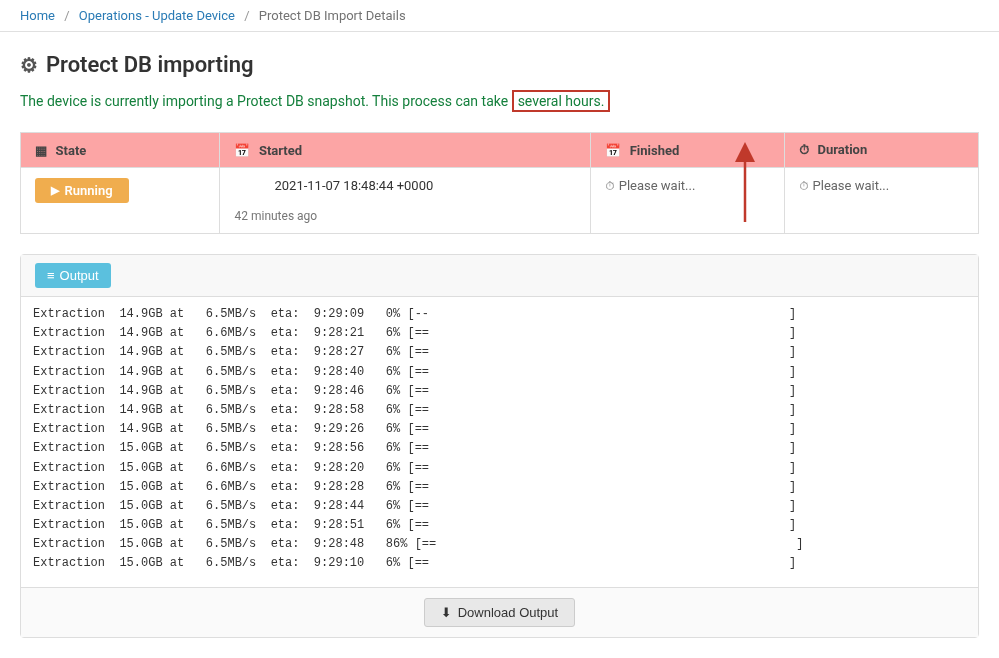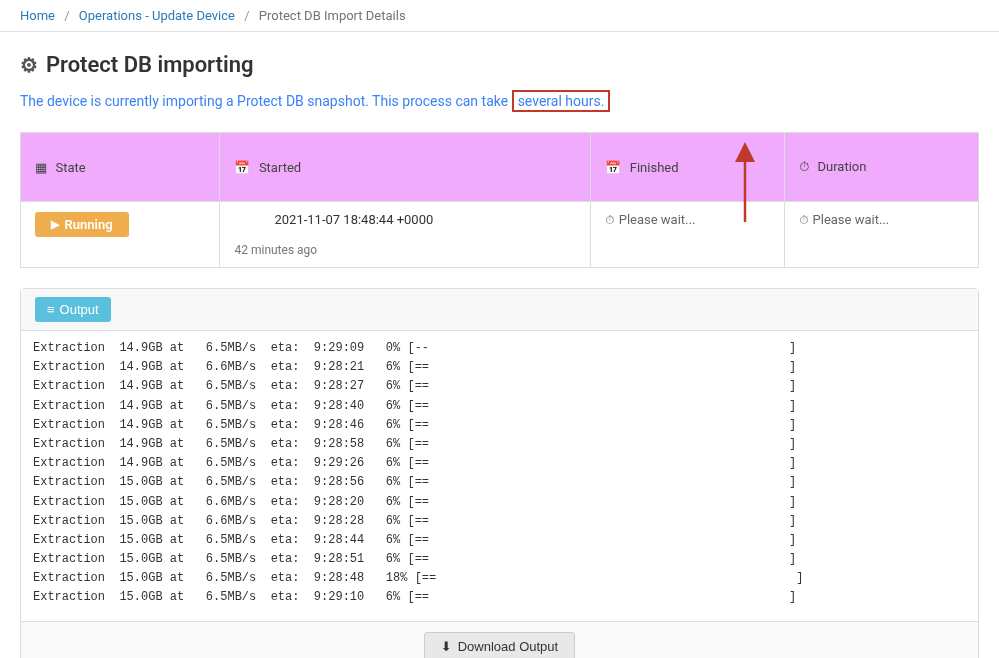--- a/index.html
+++ b/index.html
@@ -44,43 +44,43 @@
       margin-bottom: 14px;
       display: flex;
       align-items: center;
       gap: 8px;
     }
     .gear-icon { font-size: 20px; color: #555; }
 
     
     .description {
       font-size: 14px;
-      color: #3b82f6;
+      color: #15803d;
       margin-bottom: 20px;
       line-height: 1.5;
     }
     .highlight-box {
       display: inline;
       border: 2px solid #c0392b;
       padding: 1px 4px;
     }
 
     
     .info-table {
       width: 100%;
       border-collapse: collapse;
       border: 1px solid #ddd;
       margin-bottom: 20px;
     }
     .info-table th {
-      background: #f0abfc;
+      background: #fca5a5;
       border: 1px solid #ddd;
-      padding: 26px 14px;
+      padding: 9px 14px;
       text-align: left;
-      font-weight: 400;
+      font-weight: 700;
       font-size: 13px;
       color: #444;
     }
     .info-table td {
       border: 1px solid #ddd;
       padding: 10px 14px;
       vertical-align: top;
       font-size: 13px;
     }
     .th-icon { margin-right: 5px; }
@@ -285,21 +285,21 @@
           <div class="log-line">Extraction  14.9GB at   6.5MB/s  eta:  9:28:27   6% [==                                                  ]</div>
           <div class="log-line">Extraction  14.9GB at   6.5MB/s  eta:  9:28:40   6% [==                                                  ]</div>
           <div class="log-line">Extraction  14.9GB at   6.5MB/s  eta:  9:28:46   6% [==                                                  ]</div>
           <div class="log-line">Extraction  14.9GB at   6.5MB/s  eta:  9:28:58   6% [==                                                  ]</div>
           <div class="log-line">Extraction  14.9GB at   6.5MB/s  eta:  9:29:26   6% [==                                                  ]</div>
           <div class="log-line">Extraction  15.0GB at   6.5MB/s  eta:  9:28:56   6% [==                                                  ]</div>
           <div class="log-line">Extraction  15.0GB at   6.6MB/s  eta:  9:28:20   6% [==                                                  ]</div>
           <div class="log-line">Extraction  15.0GB at   6.6MB/s  eta:  9:28:28   6% [==                                                  ]</div>
           <div class="log-line">Extraction  15.0GB at   6.5MB/s  eta:  9:28:44   6% [==                                                  ]</div>
           <div class="log-line">Extraction  15.0GB at   6.5MB/s  eta:  9:28:51   6% [==                                                  ]</div>
-          <div class="log-line">Extraction  15.0GB at   6.5MB/s  eta:  9:28:48   18% [==                                                  ]</div>
+          <div class="log-line">Extraction  15.0GB at   6.5MB/s  eta:  9:28:48   86% [==                                                  ]</div>
           <div class="log-line">Extraction  15.0GB at   6.5MB/s  eta:  9:29:10   6% [==                                                  ]</div>
         </div>
       <div class="output-footer">
         <button class="download-btn">
           <span>⬇</span>
           <span>Download Output</span>
         </button>
       </div>
     </div>
   </div>

